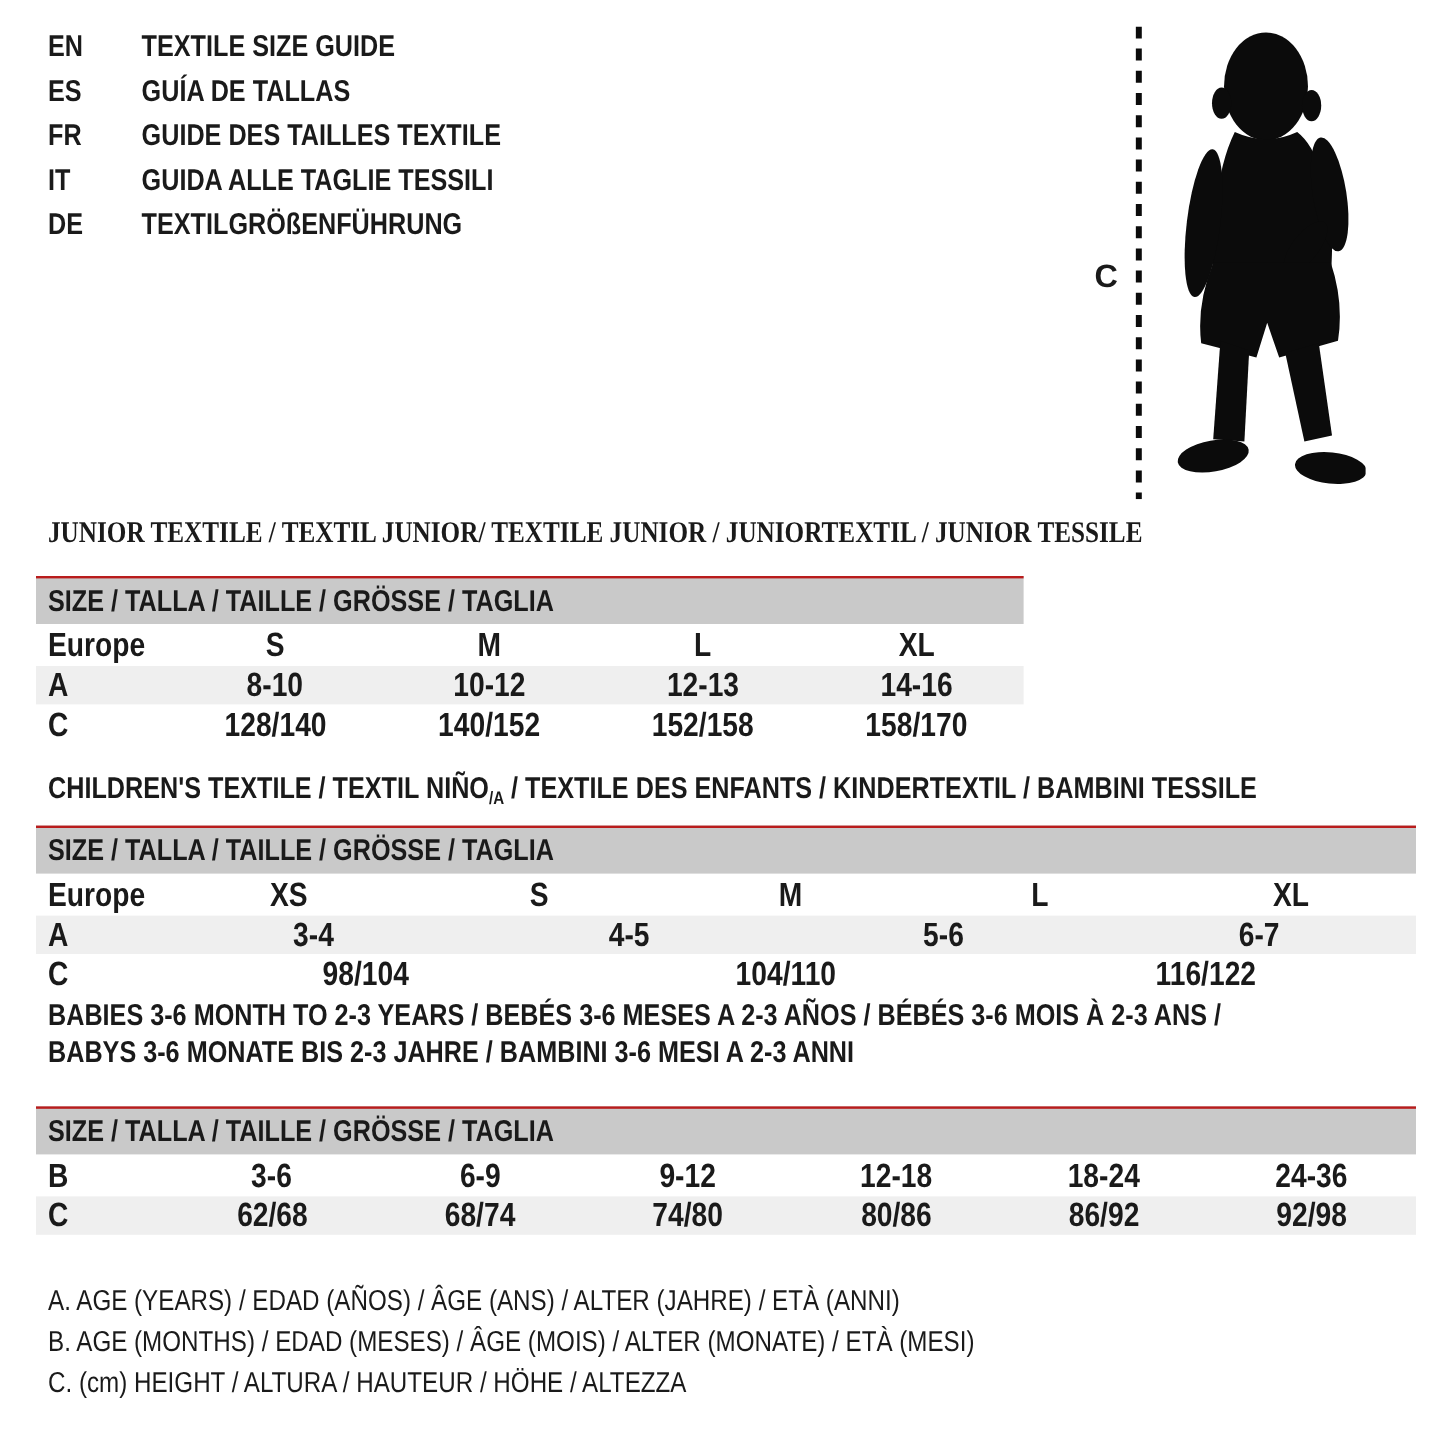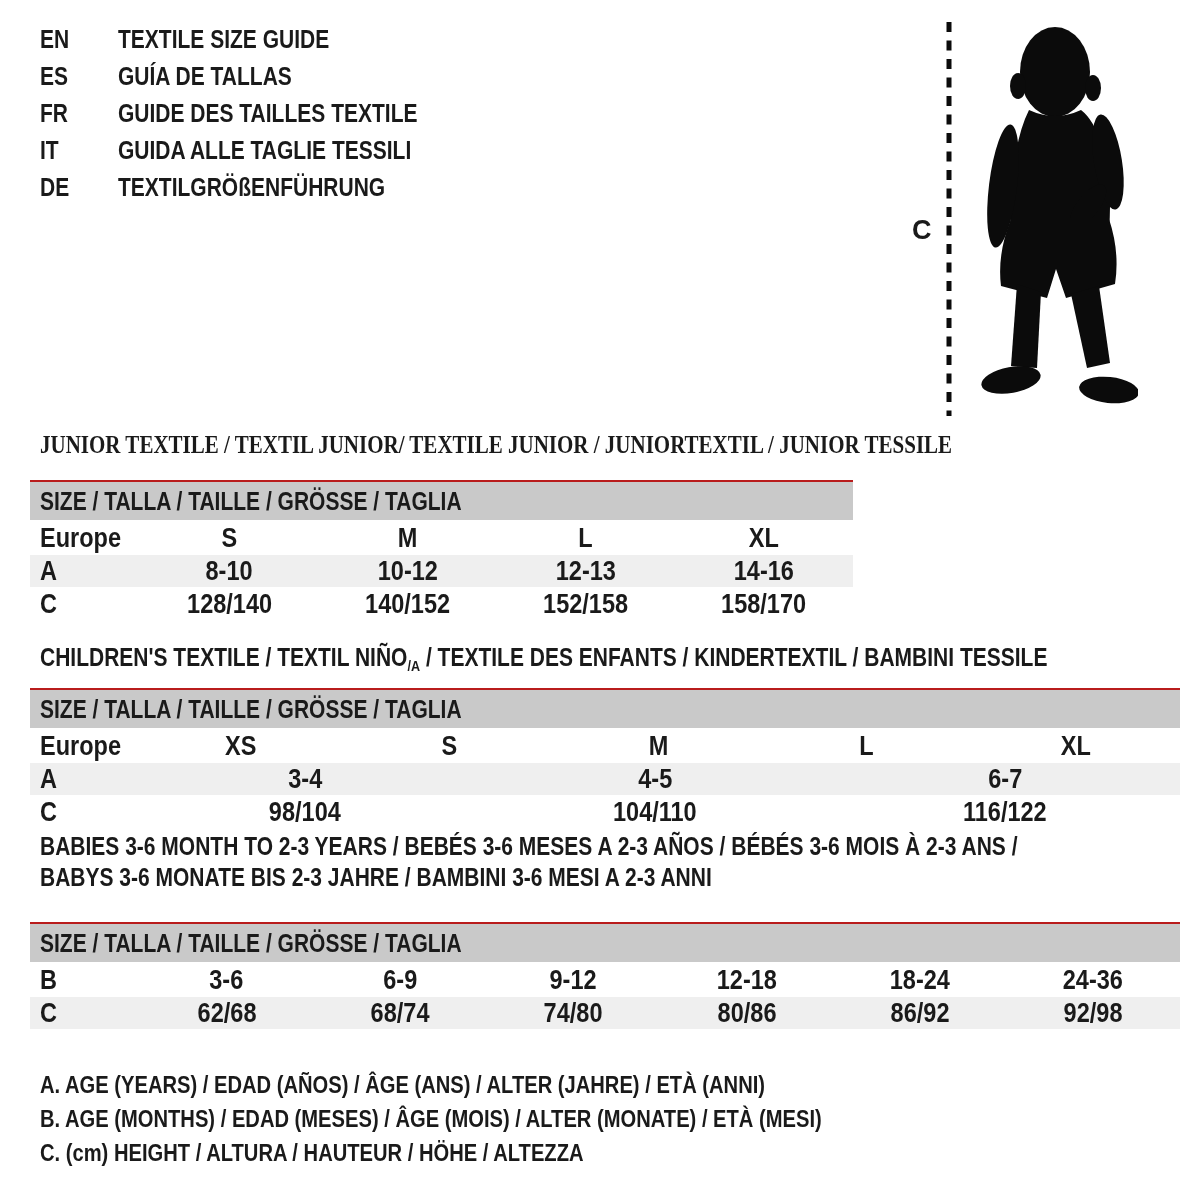--- a/index.html
+++ b/index.html
@@ -58,21 +58,21 @@
   .tcell { flex: 1 1 0; text-align: center; }
   .t1 { width: 823px; top: 480px; }
   .t2 { width: 1150px; top: 688px; }
   .t3 { width: 1150px; top: 922px; }
   .title-1 { top: 430px; font-family: Liberation Serif, serif; }
   .title-2 { top: 642px; }
   .title-3 { top: 831px; line-height: 31px; }
 
   
   .legend { position: absolute; left: 40px; top: 1068px; }
-  .legend-row { height: 34px; display: flex; align-items: center; font-size: 24px; font-weight: 700; }
+  .legend-row { height: 34px; display: flex; align-items: center; font-size: 24px; font-weight: 400; }
 </style>
 </head>
 <body>
 
 <div class="page">
 
   <div class="lang-block">
     <div class="lang-row">
       <span class="lang-code"><span class="cnd">EN</span></span>
       <span class="lang-label"><span class="cnd">TEXTILE SIZE GUIDE</span></span>
@@ -159,20 +159,21 @@
       <span class="tcell"><span class="cnd-c">XS</span></span>
       <span class="tcell"><span class="cnd-c">S</span></span>
       <span class="tcell"><span class="cnd-c">M</span></span>
       <span class="tcell"><span class="cnd-c">L</span></span>
       <span class="tcell"><span class="cnd-c">XL</span></span>
     </div>
     <div class="trow r32 shaded">
       <span class="tlabel"><span class="cnd">A</span></span>
       <span class="tcell"><span class="cnd-c">3-4</span></span>
       <span class="tcell"><span class="cnd-c">4-5</span></span>
+      <span class="tcell"><span class="cnd-c">5-6</span></span>
       <span class="tcell"><span class="cnd-c">6-7</span></span>
     </div>
     <div class="trow r33">
       <span class="tlabel"><span class="cnd">C</span></span>
       <span class="tcell"><span class="cnd-c">98/104</span></span>
       <span class="tcell"><span class="cnd-c">104/110</span></span>
       <span class="tcell"><span class="cnd-c">116/122</span></span>
     </div>
   </div>
 

